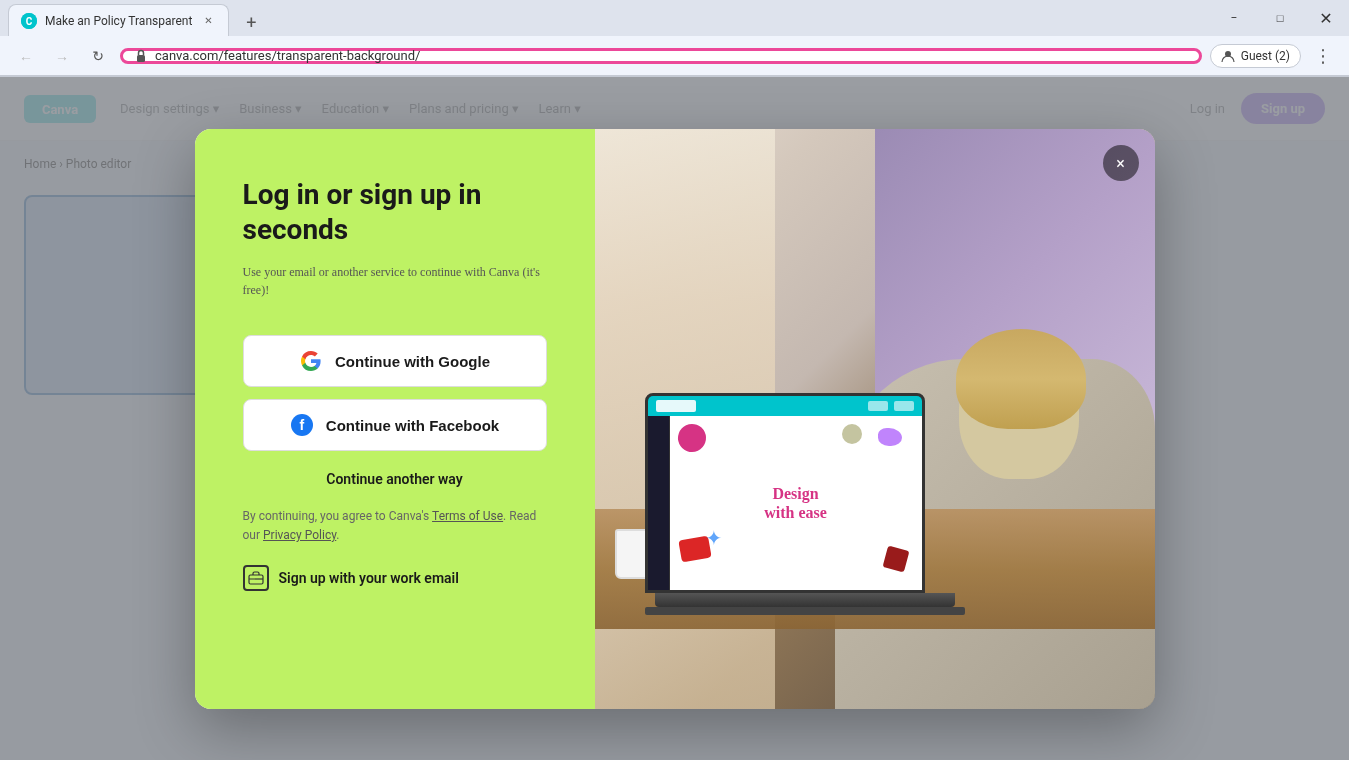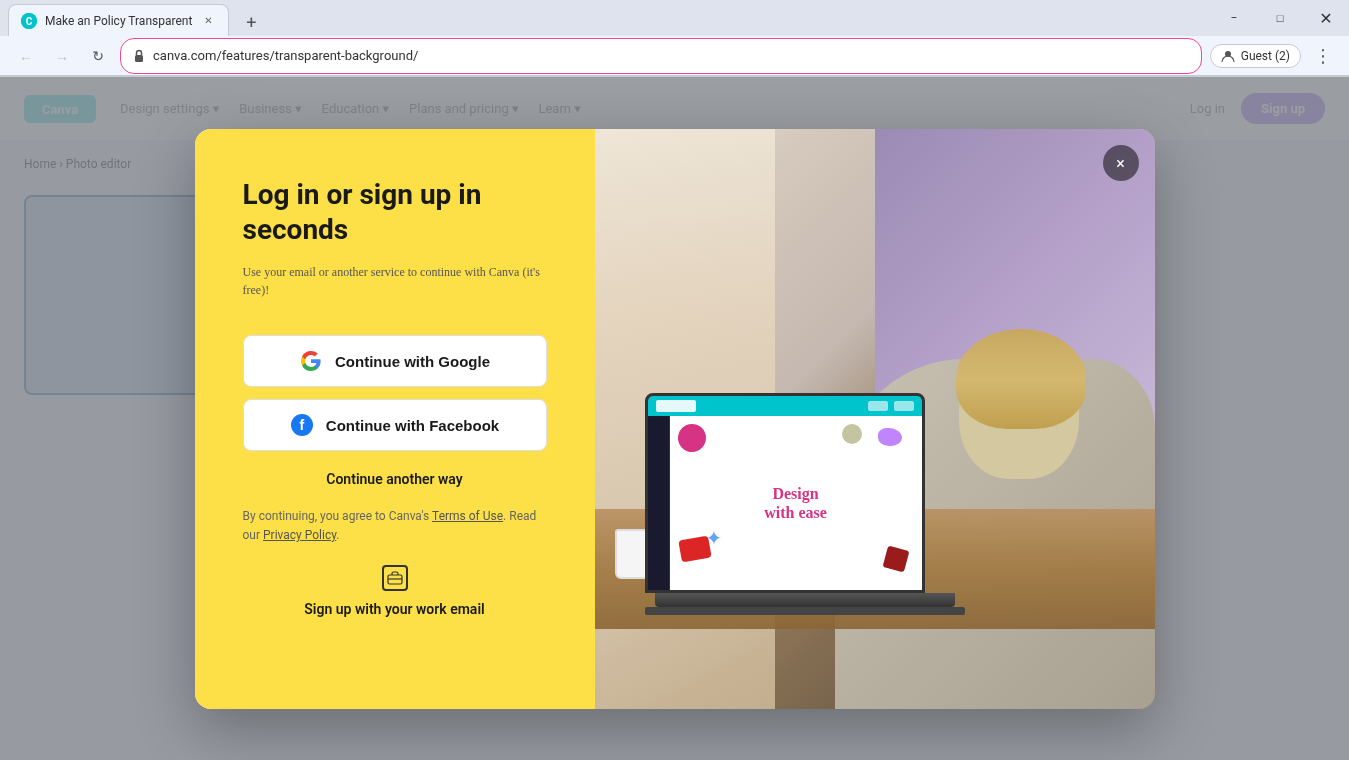--- a/index.html
+++ b/index.html
@@ -77,23 +77,23 @@
       align-items: center;
       justify-content: center;
       border-radius: 50%;
       color: #555;
       font-size: 14px;
       cursor: pointer;
     }
     .nav-btn.disabled { color: #bbb; cursor: default; }
     .address-bar {
       flex: 1;
-      height: 36px;
+      height: 16px;
       background: white;
-      border: 1px solid #ec4899;
+      border: 3px solid #ec4899;
       border-radius: 14px;
       display: flex;
       align-items: center;
       padding: 0 12px;
       gap: 8px;
     }
     .address-url {
       font-size: 13px;
       color: #333;
       flex: 1;
@@ -206,21 +206,21 @@
       display: flex;
       overflow: hidden;
       position: relative;
       box-shadow: 0 20px 60px rgba(0,0,0,0.3);
     }
 
     .modal-left {
       width: 400px;
       flex-shrink: 0;
       padding: 48px 48px 40px 48px;
-      background: #fde047;
+      background: #bef264;
       display: flex;
       flex-direction: column;
     }
 
     .modal-title {
       font-size: 28px;
       font-weight: 700;
       color: #1a1a1a;
       line-height: 1.25;
       margin-bottom: 16px;
@@ -308,21 +308,20 @@
     }
 
     .work-email-btn {
       display: flex;
       align-items: center;
       gap: 10px;
       font-size: 14px;
       font-weight: 600;
       color: #1a1a1a;
       cursor: pointer;
-      flex-direction: column;
     }
     .work-email-icon {
       width: 26px;
       height: 26px;
       border: 2px solid #333;
       border-radius: 4px;
       display: flex;
       align-items: center;
       justify-content: center;
       font-size: 12px;

